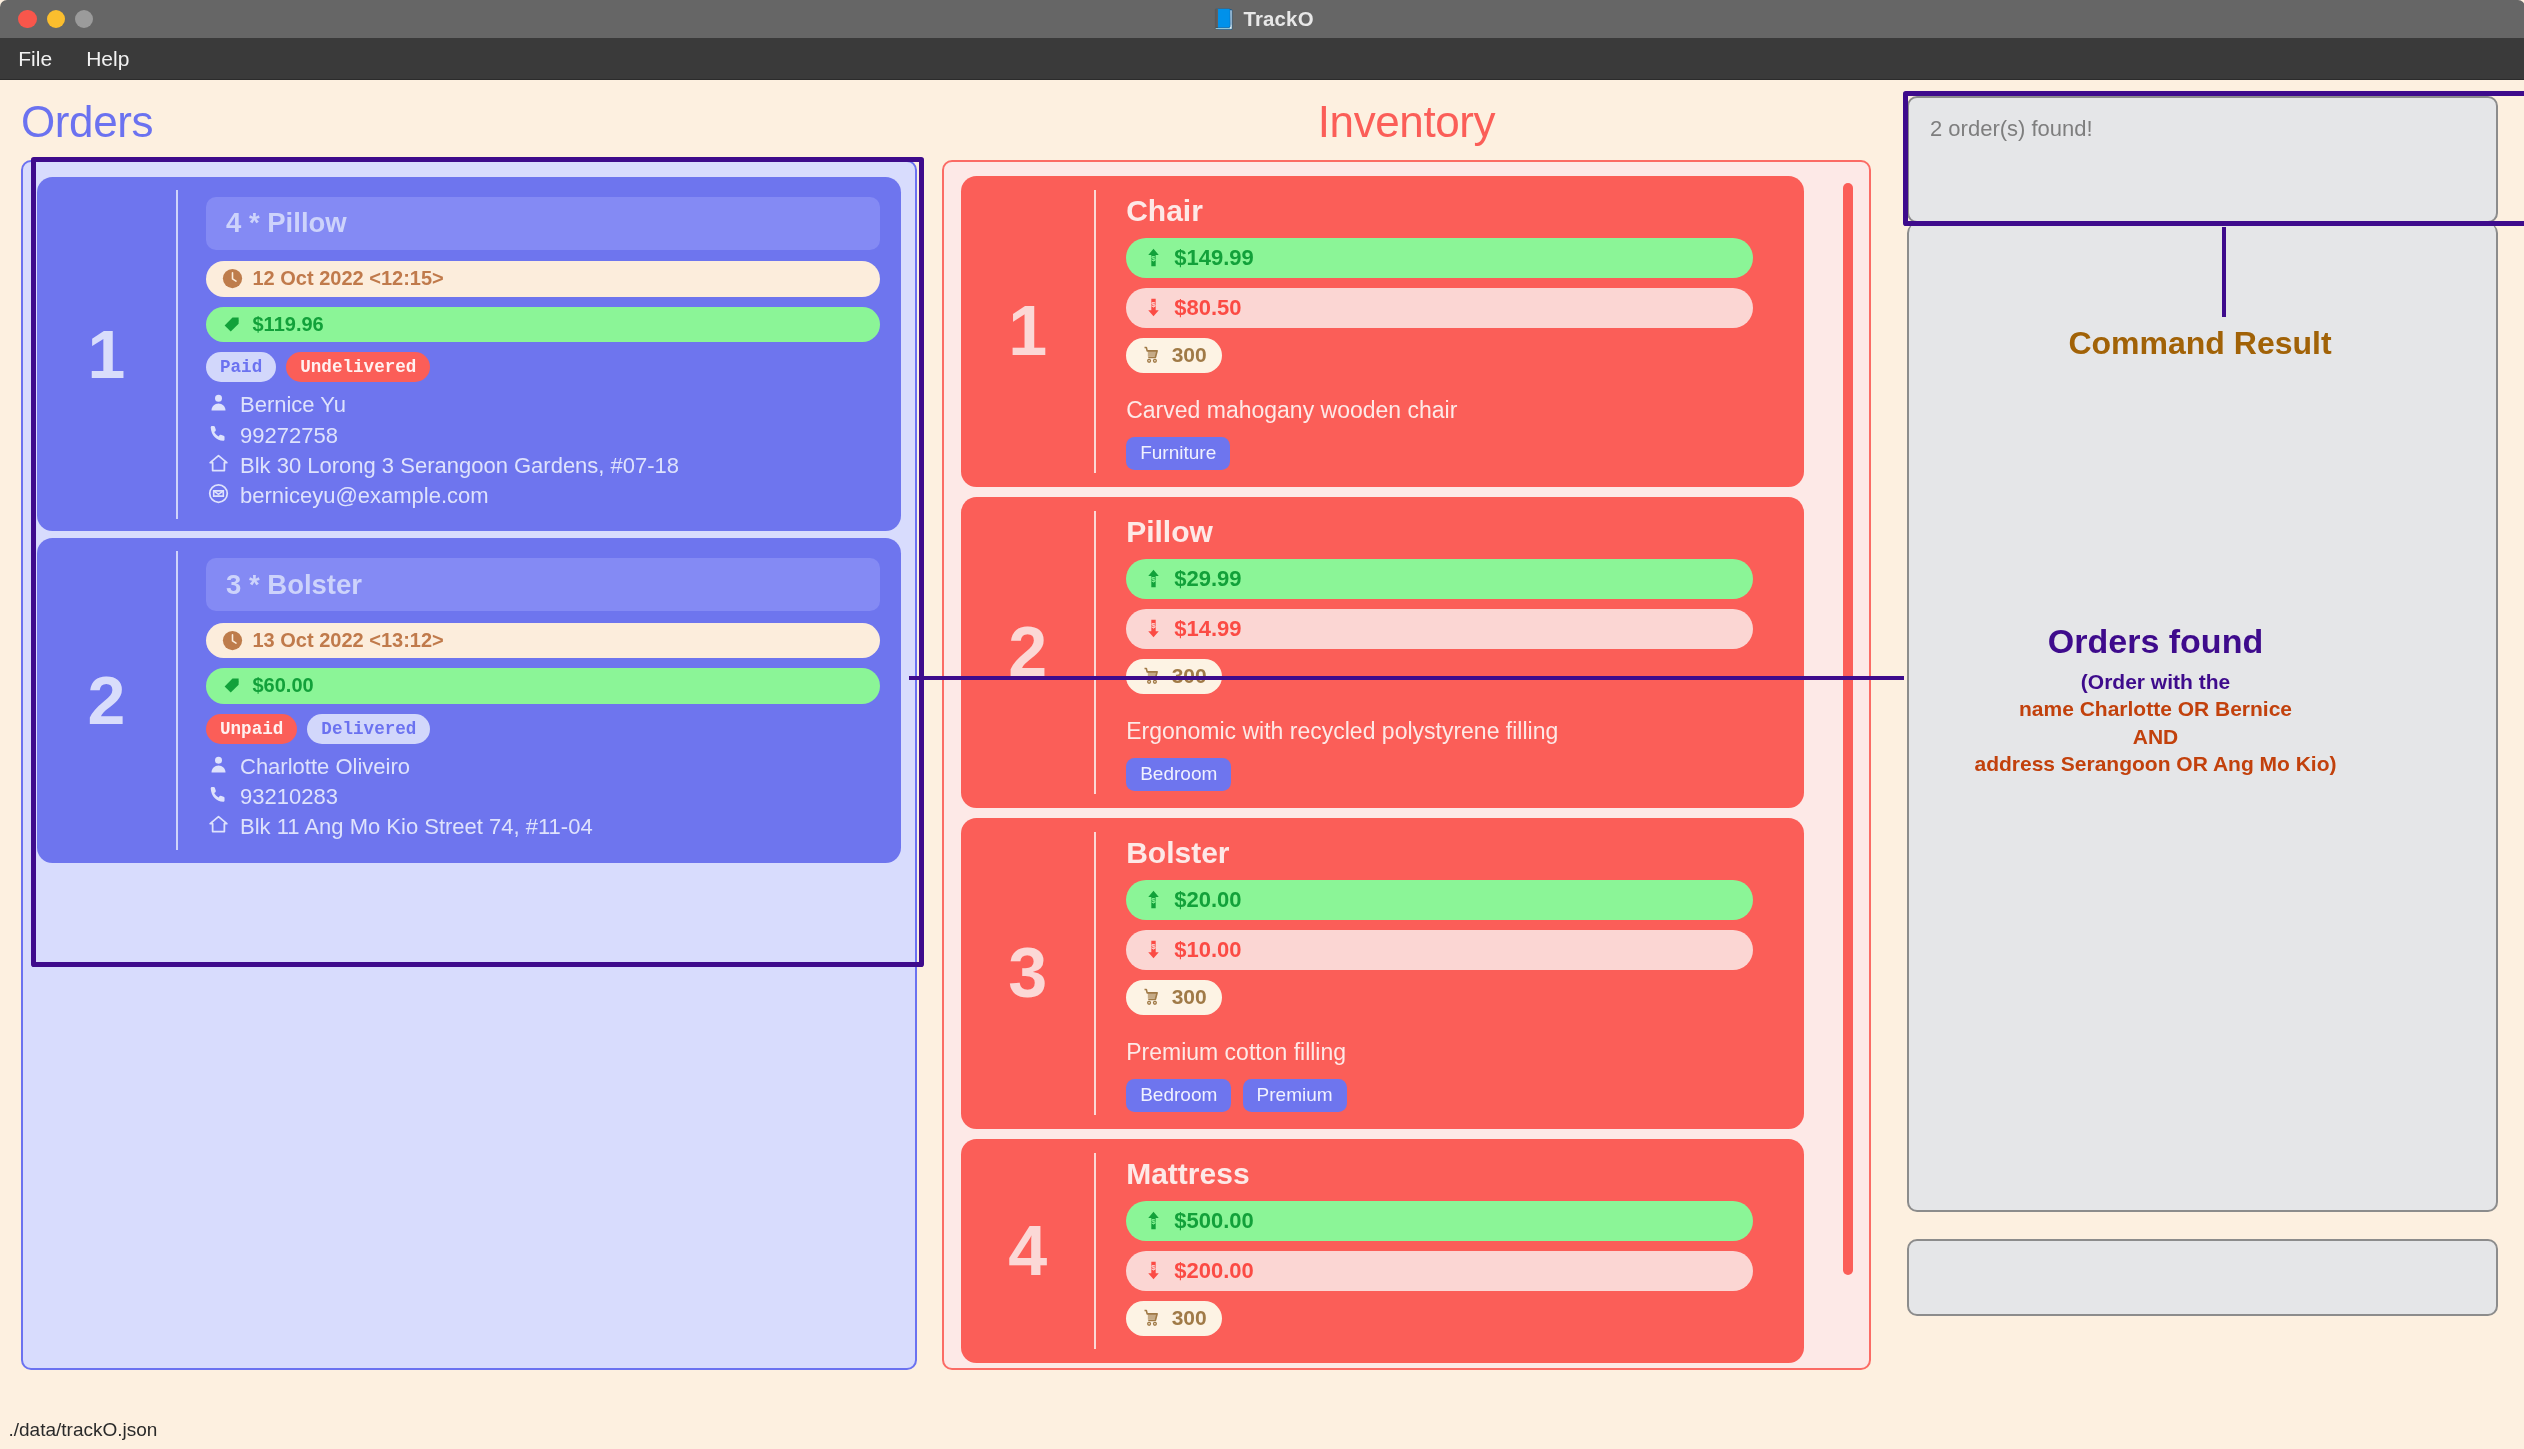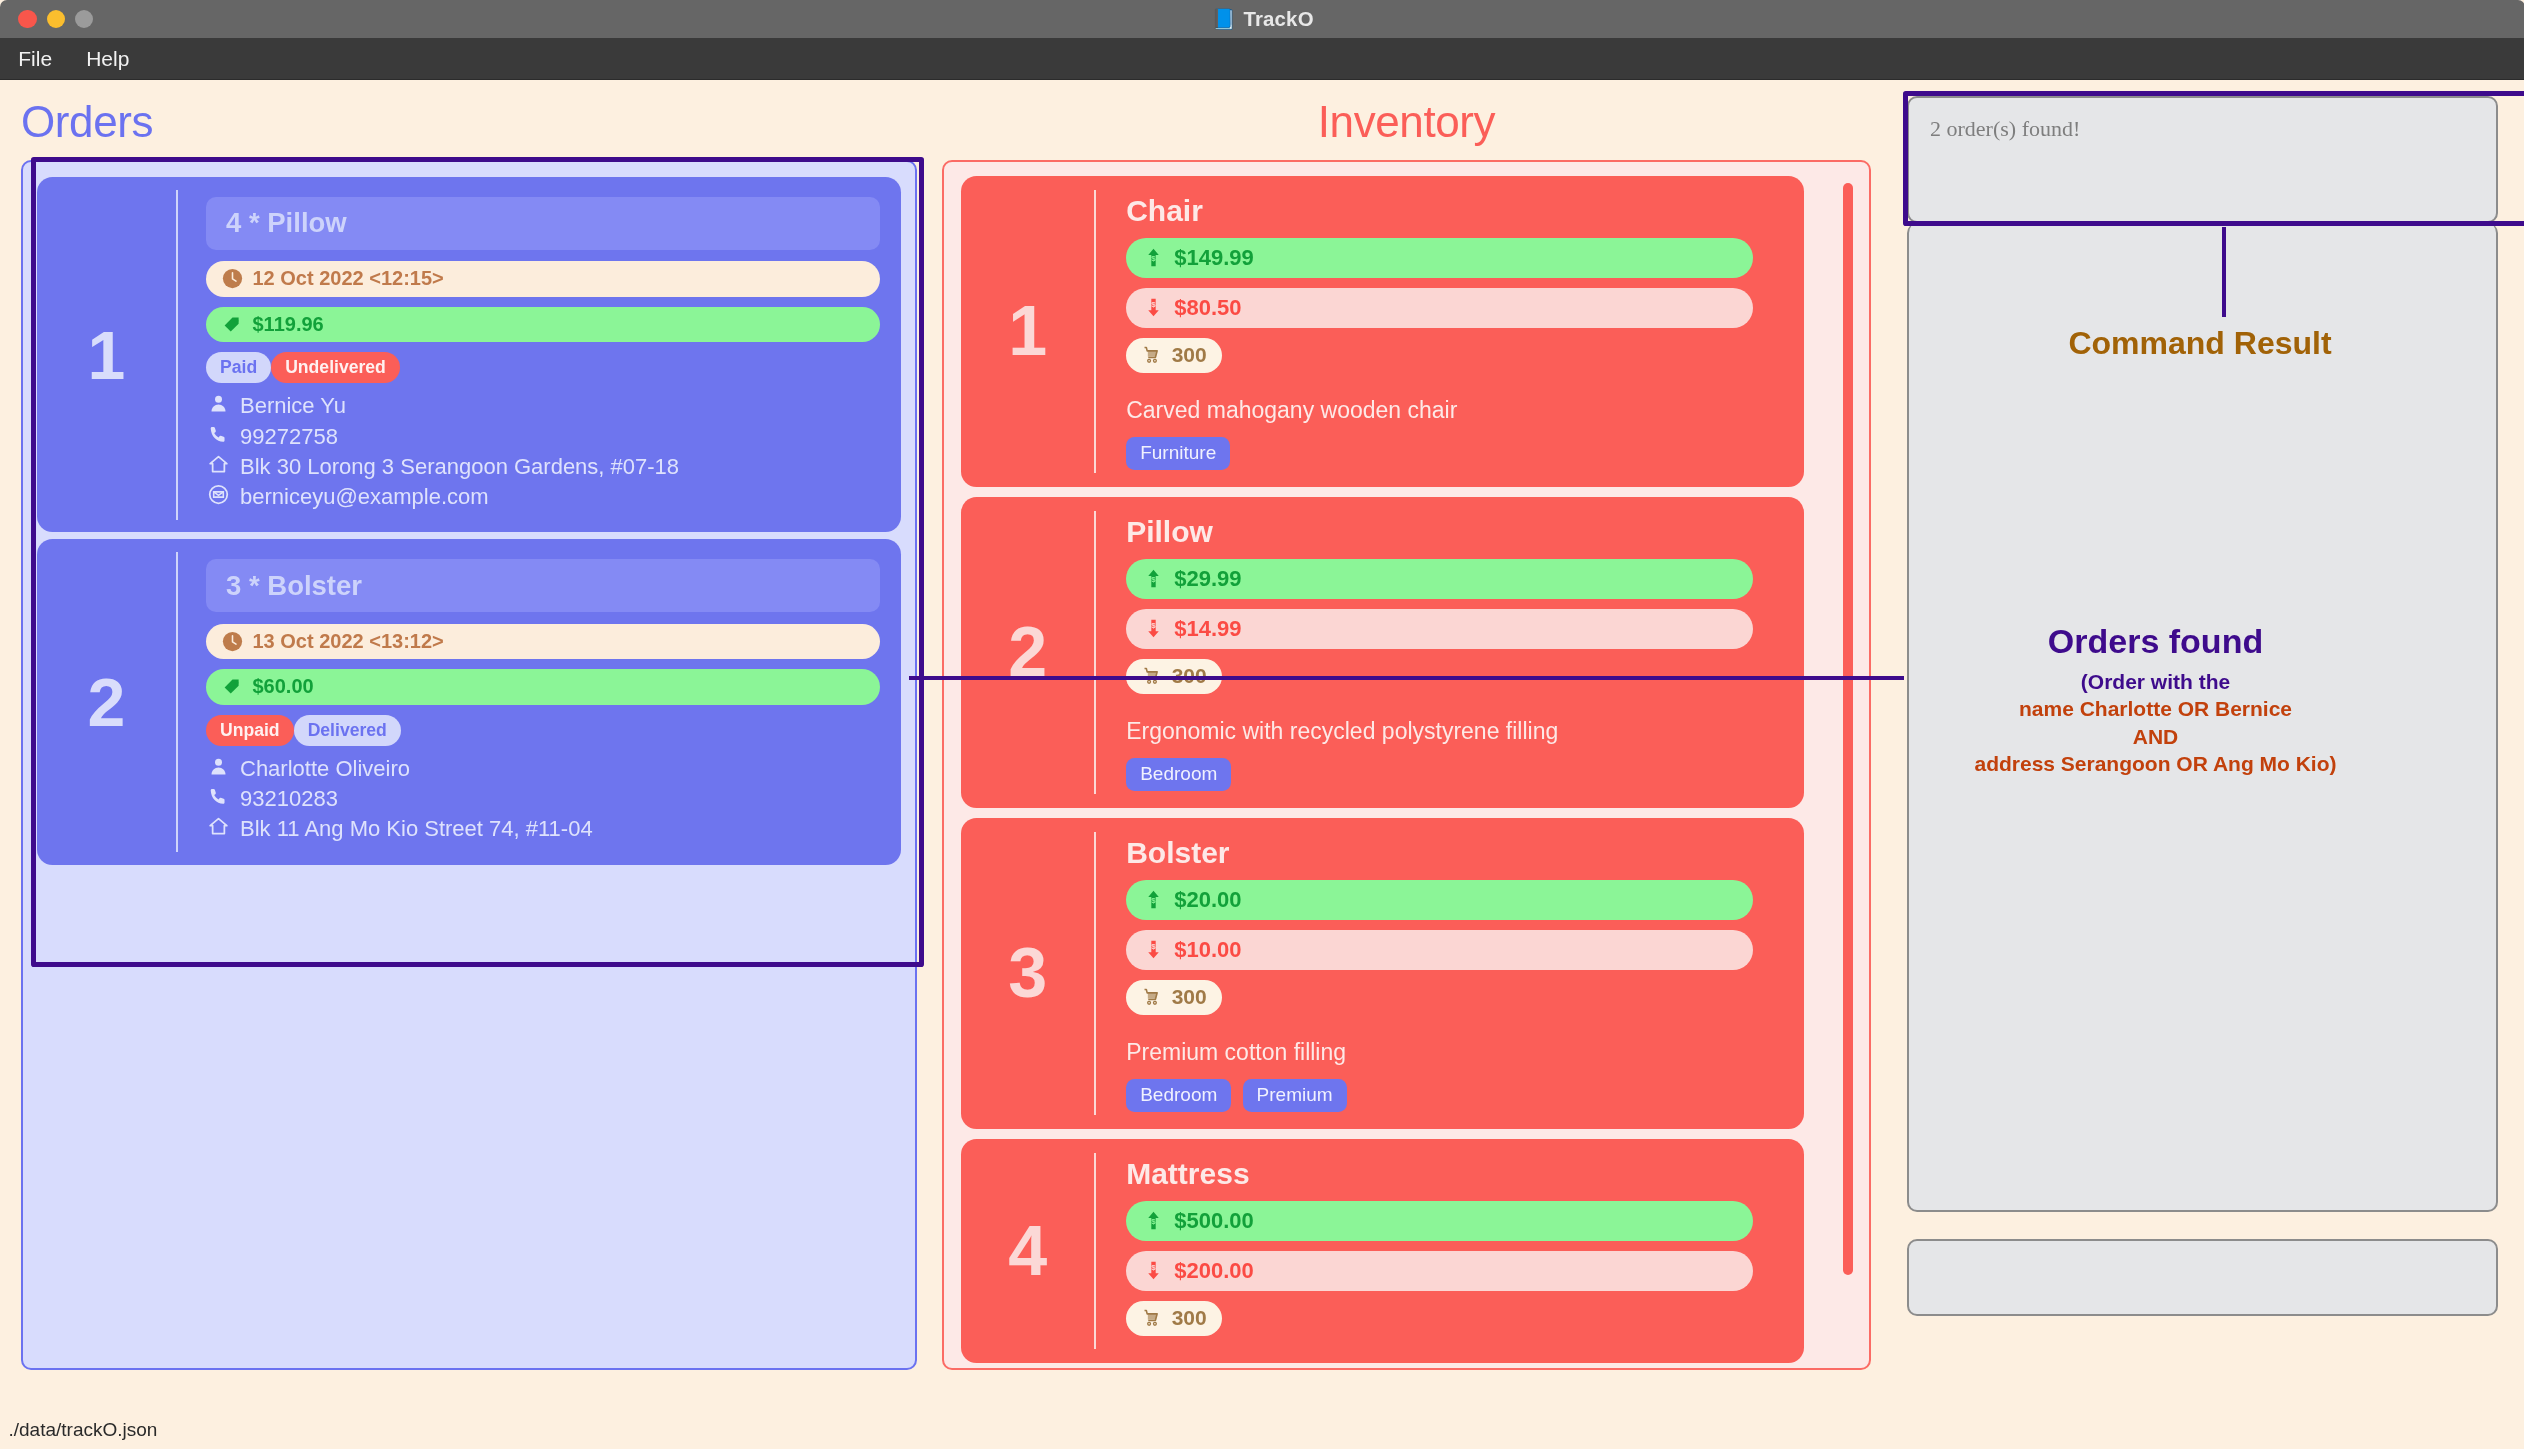--- a/index.html
+++ b/index.html
@@ -138,21 +138,21 @@
     border-radius: 704px;
     padding: 6.3px 15.5px;
     font-size: 20px;
     font-weight: bold;
     margin-bottom: 10px;
   }
   .pill.date { background: #FCEDDC; color: #C07A4B; }
   .pill.price { background: #8BF597; color: #12A13A; }
   .pill .ic { display: inline-flex; }
 
-  .badges { display: flex; gap: 0; margin: 9px 0 10px 0; }
+  .badges { display: flex; gap: 10px; margin: 9px 0 10px 0; font-family: Liberation Mono, monospace; }
   .badge {
     border-radius: 704px;
     padding: 5px 14px;
     font-size: 17.6px;
     font-weight: bold;
   }
   .badge.paid { background: #D2D7FB; color: #6B72F0; }
   .badge.unpaid { background: #FB5E58; color: #FFF1F0; }
   .badge.delivered { background: #D2D7FB; color: #6B72F0; }
   .badge.undelivered { background: #FB5E58; color: #FFF1F0; }
@@ -244,21 +244,20 @@
 
   
   .result-box {
     background: #E5E6E8;
     border: 2.1px solid #8C8C8C;
     border-radius: 10px;
     height: 127px;
     padding: 18.3px 21px;
     color: #7E7E7E;
     font-size: 22px;
-    font-family: Liberation Serif, serif;
   }
   .result-big {
     background: #E5E6E8;
     border: 2.1px solid #8C8C8C;
     border-radius: 10px;
     border-top: none;
     height: 989px;
     position: relative;
     margin-top: 0;
   }

